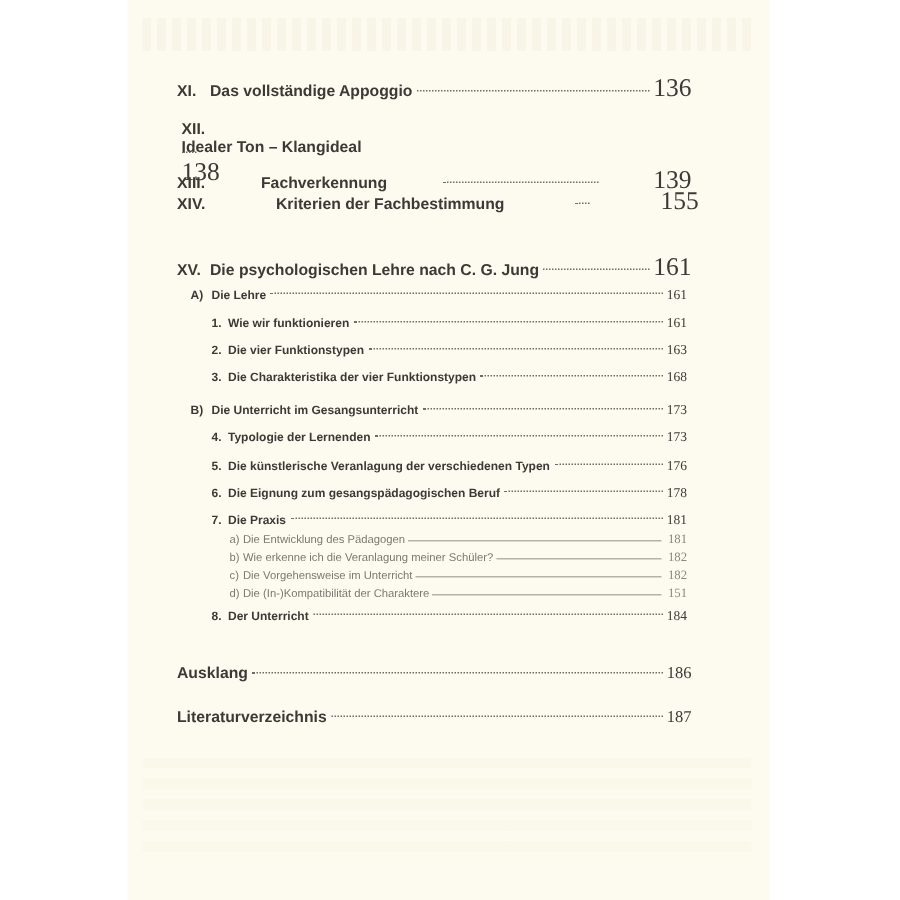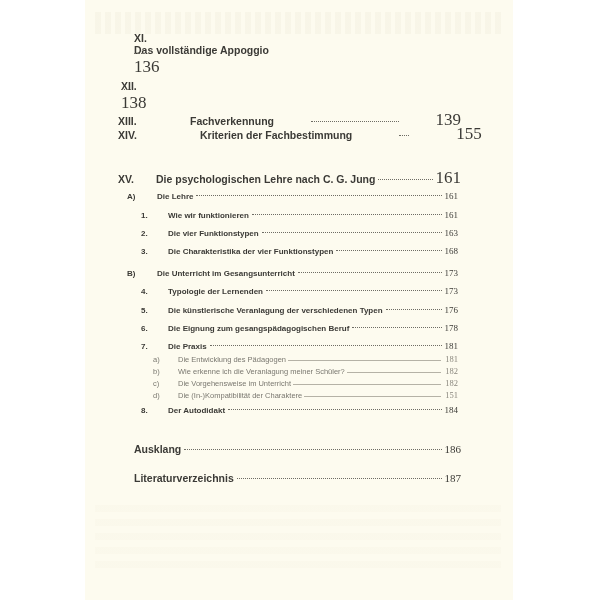--- a/index.html
+++ b/index.html
@@ -39,21 +39,20 @@
       position: absolute;
       display: flex;
       align-items: baseline;
       white-space: nowrap;
     }
     .row .num {
       flex: 0 0 auto;
     }
     .row .title {
       flex: 0 0 auto;
-      margin-left: 16px;
     }
     .row .leader {
       flex: 1 1 auto;
       margin: 0 3px;
       border-bottom: 1.5px dotted #6e6c64;
       height: 0;
       transform: translateY(-3px);
       min-width: 10px;
     }
     .row .page-num {
@@ -134,29 +133,30 @@
       font-weight: normal;
     }
   </style>
 </head>
 <body>
 
 <div class="page">
   <div class="bleed"></div>
   <div class="bleed bottom"></div>
 
-  <div class="row lvl0" style="top:32px;flex-direction:column;">
+  <div class="row lvl0" style="top:49px;">
     <span class="num">XI.</span>
     <span class="title">Das vollständige Appoggio</span>
     <span class="leader"></span>
     <span class="page-num">136</span>
   </div>
 
   <div class="row lvl0" style="top:80px;flex-direction:column;">
     <span class="num">XII.</span>
+    <span class="title">Idealer Ton – Klangideal</span>
     <span class="leader"></span>
     <span class="page-num">138</span>
   </div>
 
   <div class="row lvl0" style="top:110px;gap:34px;">
     <span class="num">XIII.</span>
     <span class="title">Fachverkennung</span>
     <span class="leader"></span>
     <span class="page-num">139</span>
   </div>
@@ -253,21 +253,21 @@
   </div>
   <div class="row lvl3" style="top:390px;">
     <span class="num">d)</span>
     <span class="title">Die (In-)Kompatibilität der Charaktere</span>
     <span class="leader"></span>
     <span class="page-num">151</span>
   </div>
 
   <div class="row lvl2" style="top:405px;">
     <span class="num">8.</span>
-    <span class="title">Der Autodidakt</span>
+    <span class="title">Der Unterricht</span>
     <span class="leader"></span>
     <span class="page-num">184</span>
   </div>
 
   <div class="row lvl-back" style="top:443px;">
     <span class="title">Ausklang</span>
     <span class="leader"></span>
     <span class="page-num">186</span>
   </div>
   <div class="row lvl-back" style="top:472px;">

